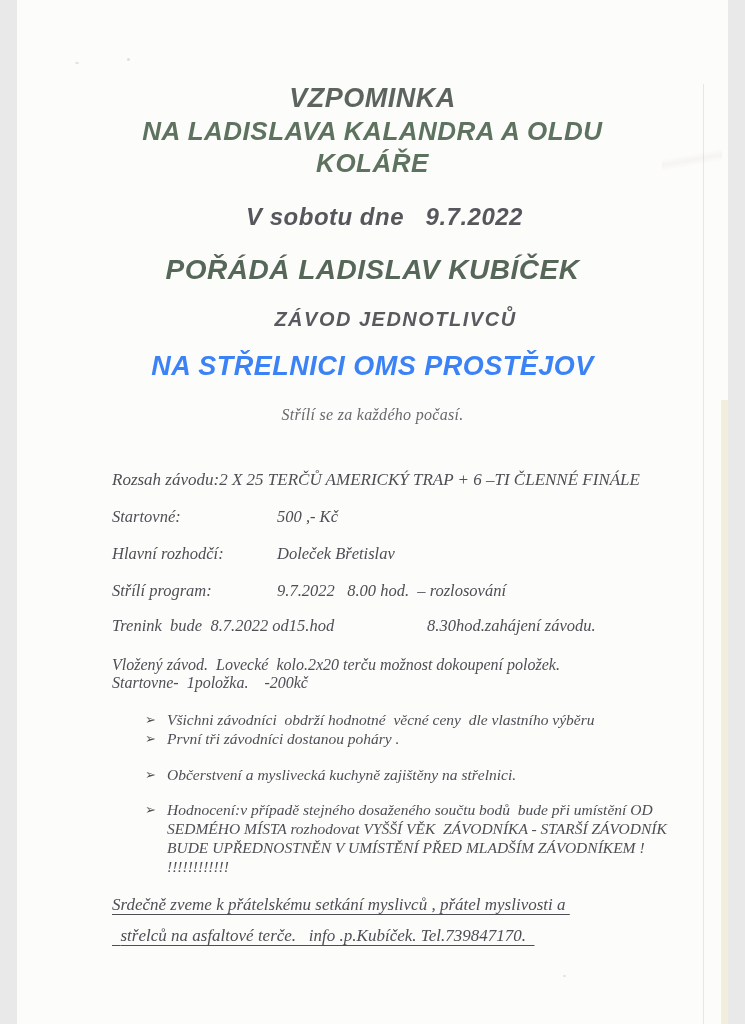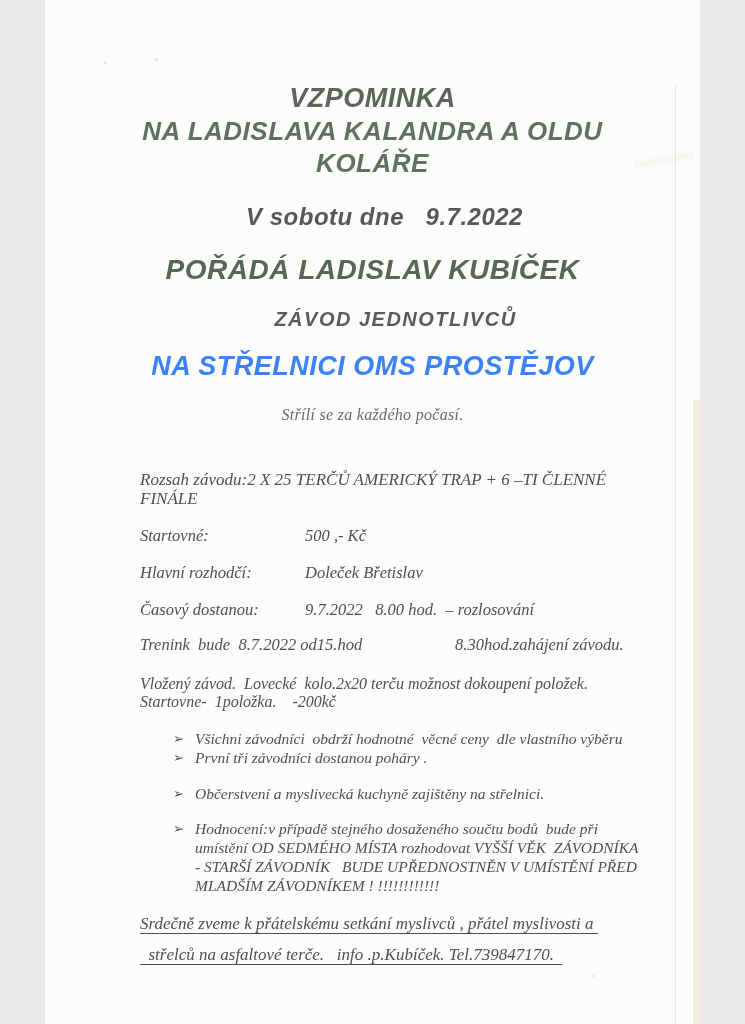--- a/index.html
+++ b/index.html
@@ -1,18 +1,18 @@
 <!DOCTYPE html>
 <html lang="cs"><head>
 <meta charset="utf-8">
 <style>
   html,body{margin:0;padding:0;background:#e9e9e9;}
   .page{
     position:relative;
-    width:655px;height:1024px;
+    width:711px;height:1024px;
     margin:0 auto;
     background:#fcfcfa;
     overflow:hidden;
     font-family:"Liberation Serif", serif;
     color:#4e4f56;
   }
   
   .edge-line{position:absolute;top:84px;bottom:0;right:24px;width:1px;background:#e7e6e2;}
   .edge-strip{position:absolute;right:0;top:400px;bottom:0;width:7px;background:#f1eedb;}
   .crease-tr{position:absolute;right:6px;top:10px;width:60px;height:300px;
@@ -87,21 +87,21 @@
 
     <div class="info-row">
       <span class="lbl" data-bind="info.rows.0.label">Startovné:</span><span data-bind="info.rows.0.value">500 ,- Kč</span>
     </div>
 
     <div class="info-row">
       <span class="lbl" data-bind="info.rows.1.label">Hlavní rozhodčí:</span><span data-bind="info.rows.1.value">Doleček Břetislav</span>
     </div>
 
     <div class="info-row">
-      <span class="lbl" data-bind="info.rows.2.label">Časový dostanou:</span><span data-bind="info.rows.2.value">9.7.2022   8.00 hod.  – rozlosování</span>
+      <span class="lbl" data-bind="info.rows.2.label">Střílí program:</span><span data-bind="info.rows.2.value">9.7.2022   8.00 hod.  – rozlosování</span>
     </div>
 
     <div class="train-row">
       <span class="tl" data-bind="info.training_left">Trenink  bude  8.7.2022 od15.hod</span>
         <span data-bind="info.training_right">8.30hod.zahájení závodu.</span>
     </div>
 
     <div class="side-event" data-bind="info.side_event_line1">Vložený závod.  Lovecké  kolo.2x20 terču možnost dokoupení položek.</div>
     <div class="side-event2" data-bind="info.side_event_line2">Startovne-  1položka.    -200kč</div>
 

